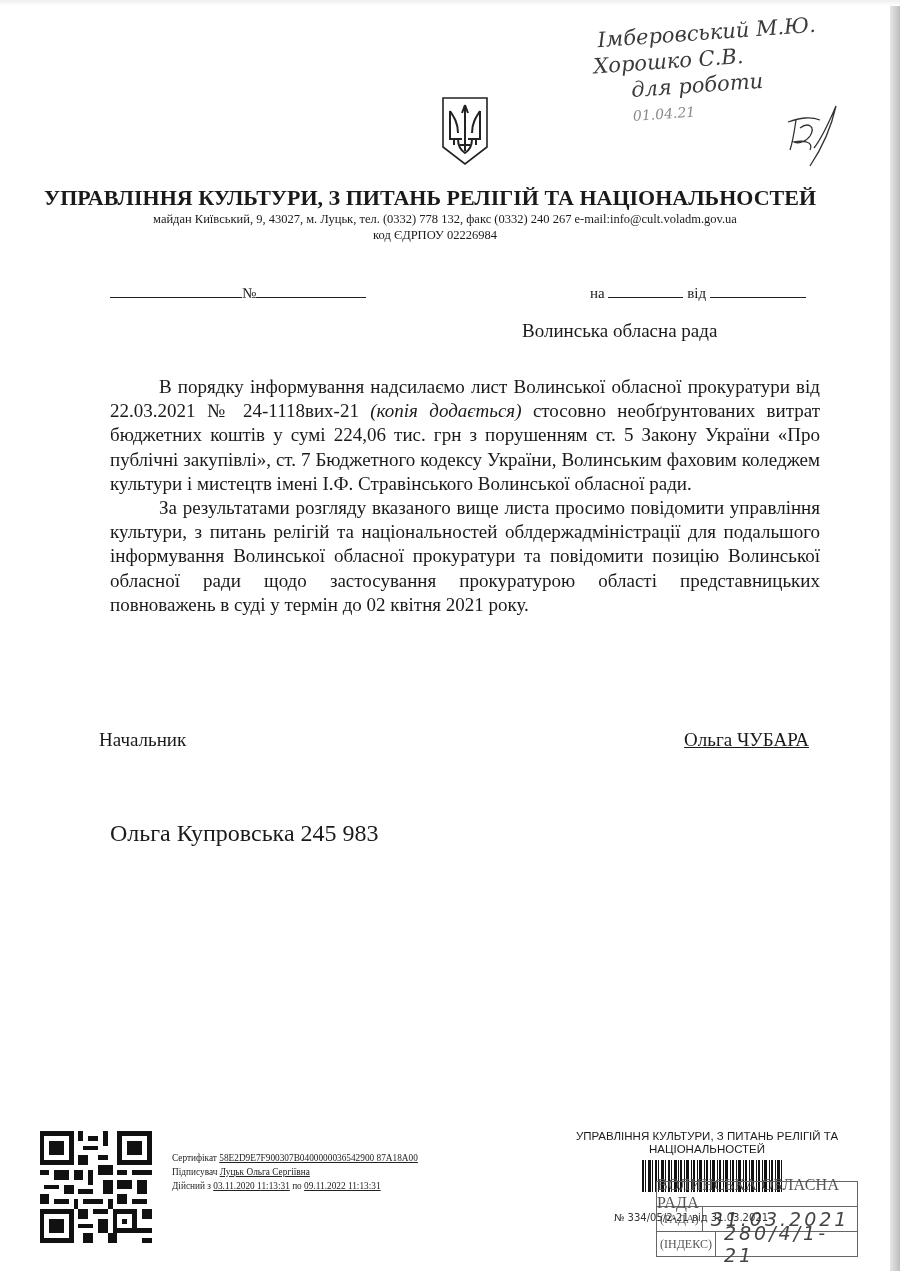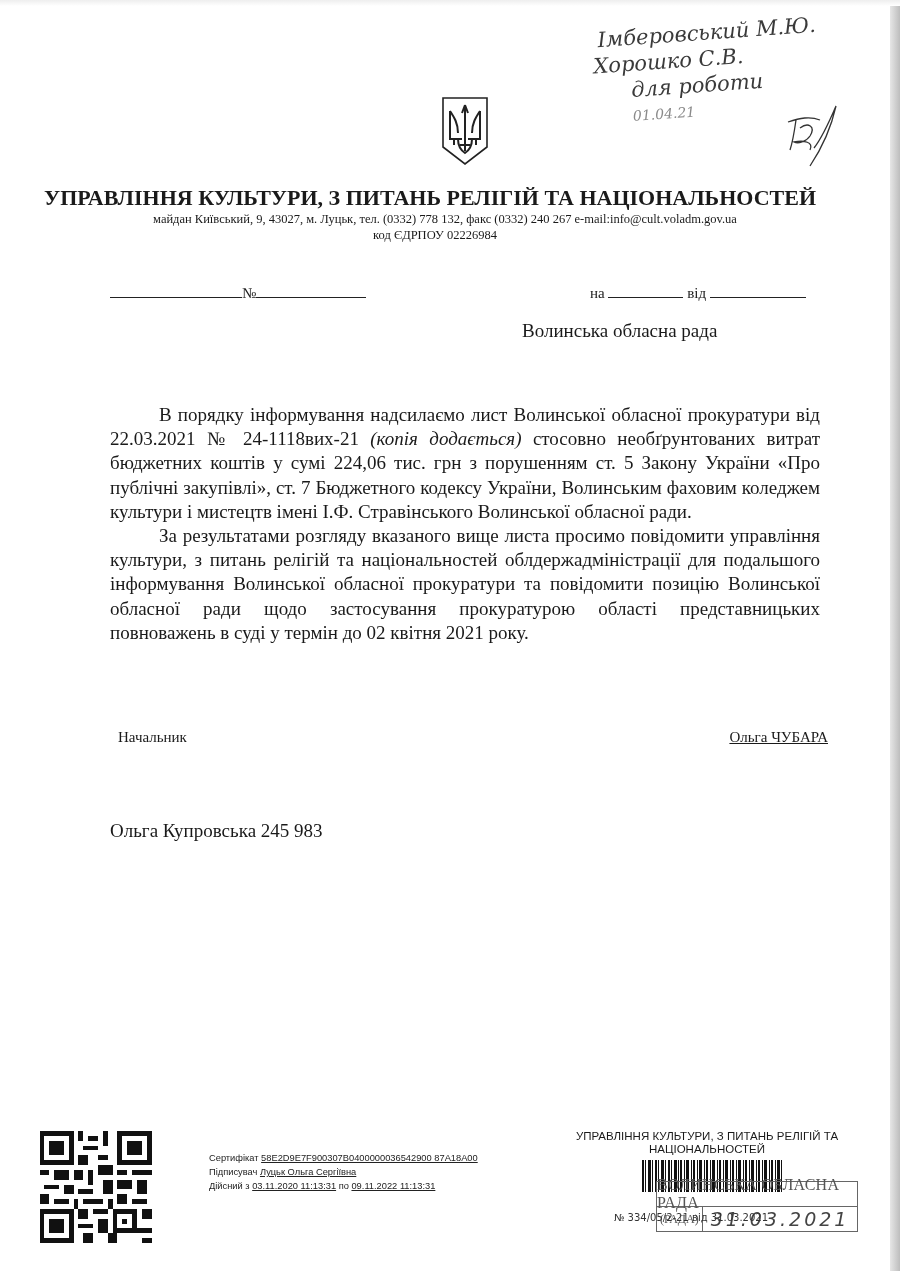--- a/index.html
+++ b/index.html
@@ -42,33 +42,33 @@
 
   .regline { position:absolute; top:283px; font-size:15px; }
   .reg-left { left:110px; }
   .reg-right { left:590px; }
   .blank { display:inline-block; border-bottom:1px solid #222; height:14px; vertical-align:baseline; }
 
   .addressee { position:absolute; left:522px; top:320px; font-size:19px; }
 
   .body-text {
     position:absolute; left:110px; top:375px; width:710px;
-    font-size:19px; line-height:24.2px; text-align:justify;margin-top:28px;
+    font-size:19px; line-height:24.2px; text-align:justify;
   }
   .body-text p { margin:0; text-indent:49px; }
   .body-text i { font-style:italic; }
 
-  .signrow { position:absolute; top:729px; left:118px; width:710px; font-size:15px; }
+  .signrow { position:absolute; top:729px; left:99px; width:710px; font-size:19px; }
   .signrow .right { position:absolute; right:0; top:0;text-decoration:underline; }
-  .executor { position:absolute; left:110px; top:820px; font-size:19px; }
+  .executor { position:absolute; left:110px; top:820px; font-size:24px; }
 
   .qr { position:absolute; left:38px; top:1131px; width:115px; height:112px; }
   .cert {
     position:absolute; left:172px; top:1151px;
-    font-family:Liberation Sans, sans-serif; font-size:9.3px; line-height:14px; color:#222;margin-left:37px;
+    font-family:Liberation Serif, serif; font-size:9.3px; line-height:14px; color:#222;
   }
   .cert .u { text-decoration:underline; }
 
   .reg-stamp { position:absolute; left:562px; top:1130px; width:300px; font-family:"Liberation Sans", sans-serif; }
   .reg-stamp .org { font-size:11.5px; line-height:13px; text-align:center; width:290px; }
   .barcode { position:absolute; left:80px; top:30px; width:140px; height:32px; }
   .regno { position:absolute; left:52px; top:68px; font-size:10px; color:#333; white-space:nowrap; font-family:"DejaVu Sans", sans-serif;margin-top:14px; }
 
   .in-stamp {
     position:absolute; left:656px; top:1181px; width:200px;
@@ -245,14 +245,18 @@
     </g>
   </svg>
 </div>
 
 <div class="in-stamp">
   <div class="row title">ВОЛИНСЬКА ОБЛАСНА РАДА</div>
   <div class="row">
     <span class="lbl">(РАДА)</span>
     <span class="val">31.03.2021</span>
   </div>
+  <div class="row">
+    <span class="lbl">(ІНДЕКС)</span>
+    <span class="val">280/4/1-21</span>
+  </div>
 </div>
 <div class="regno" style="left:614px; top:1198px;">№ 334/05/2-21 від 31.03.2021</div>
 
 </body></html>

